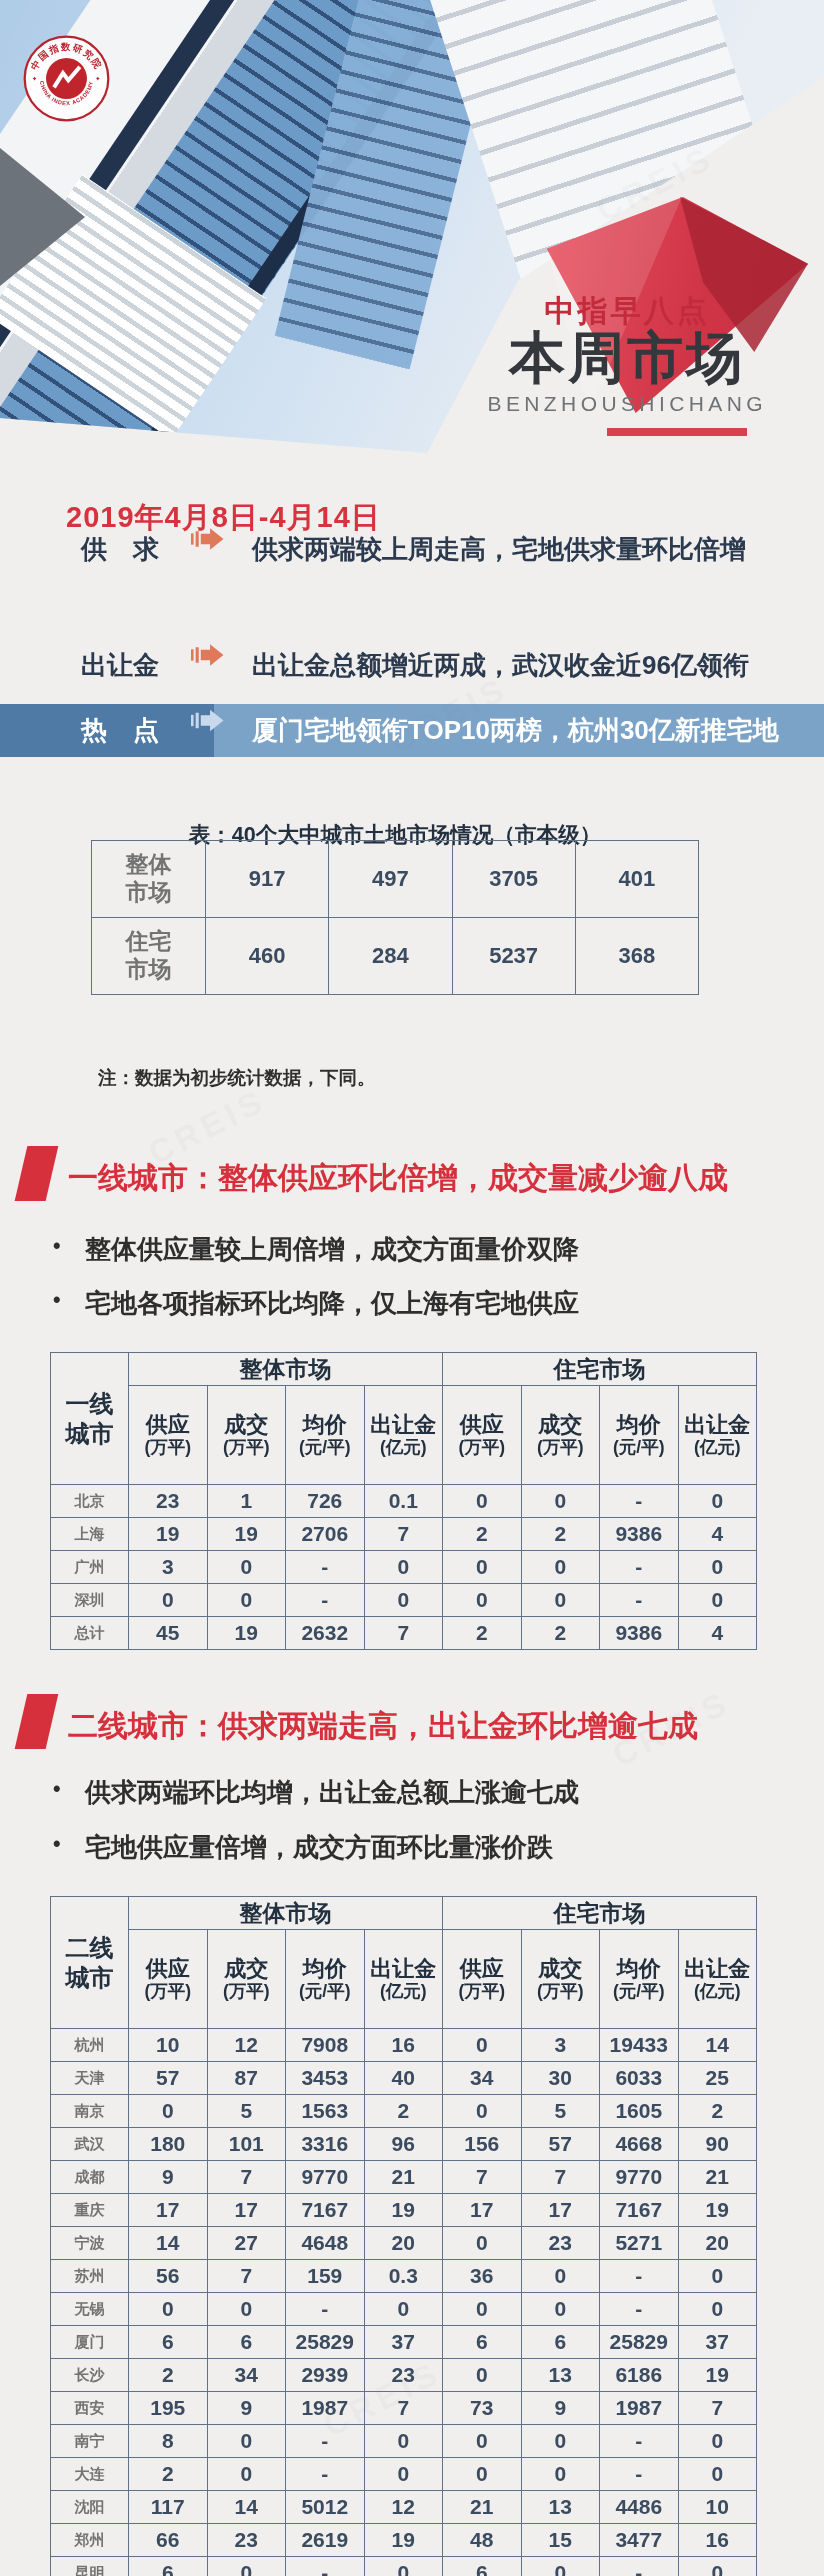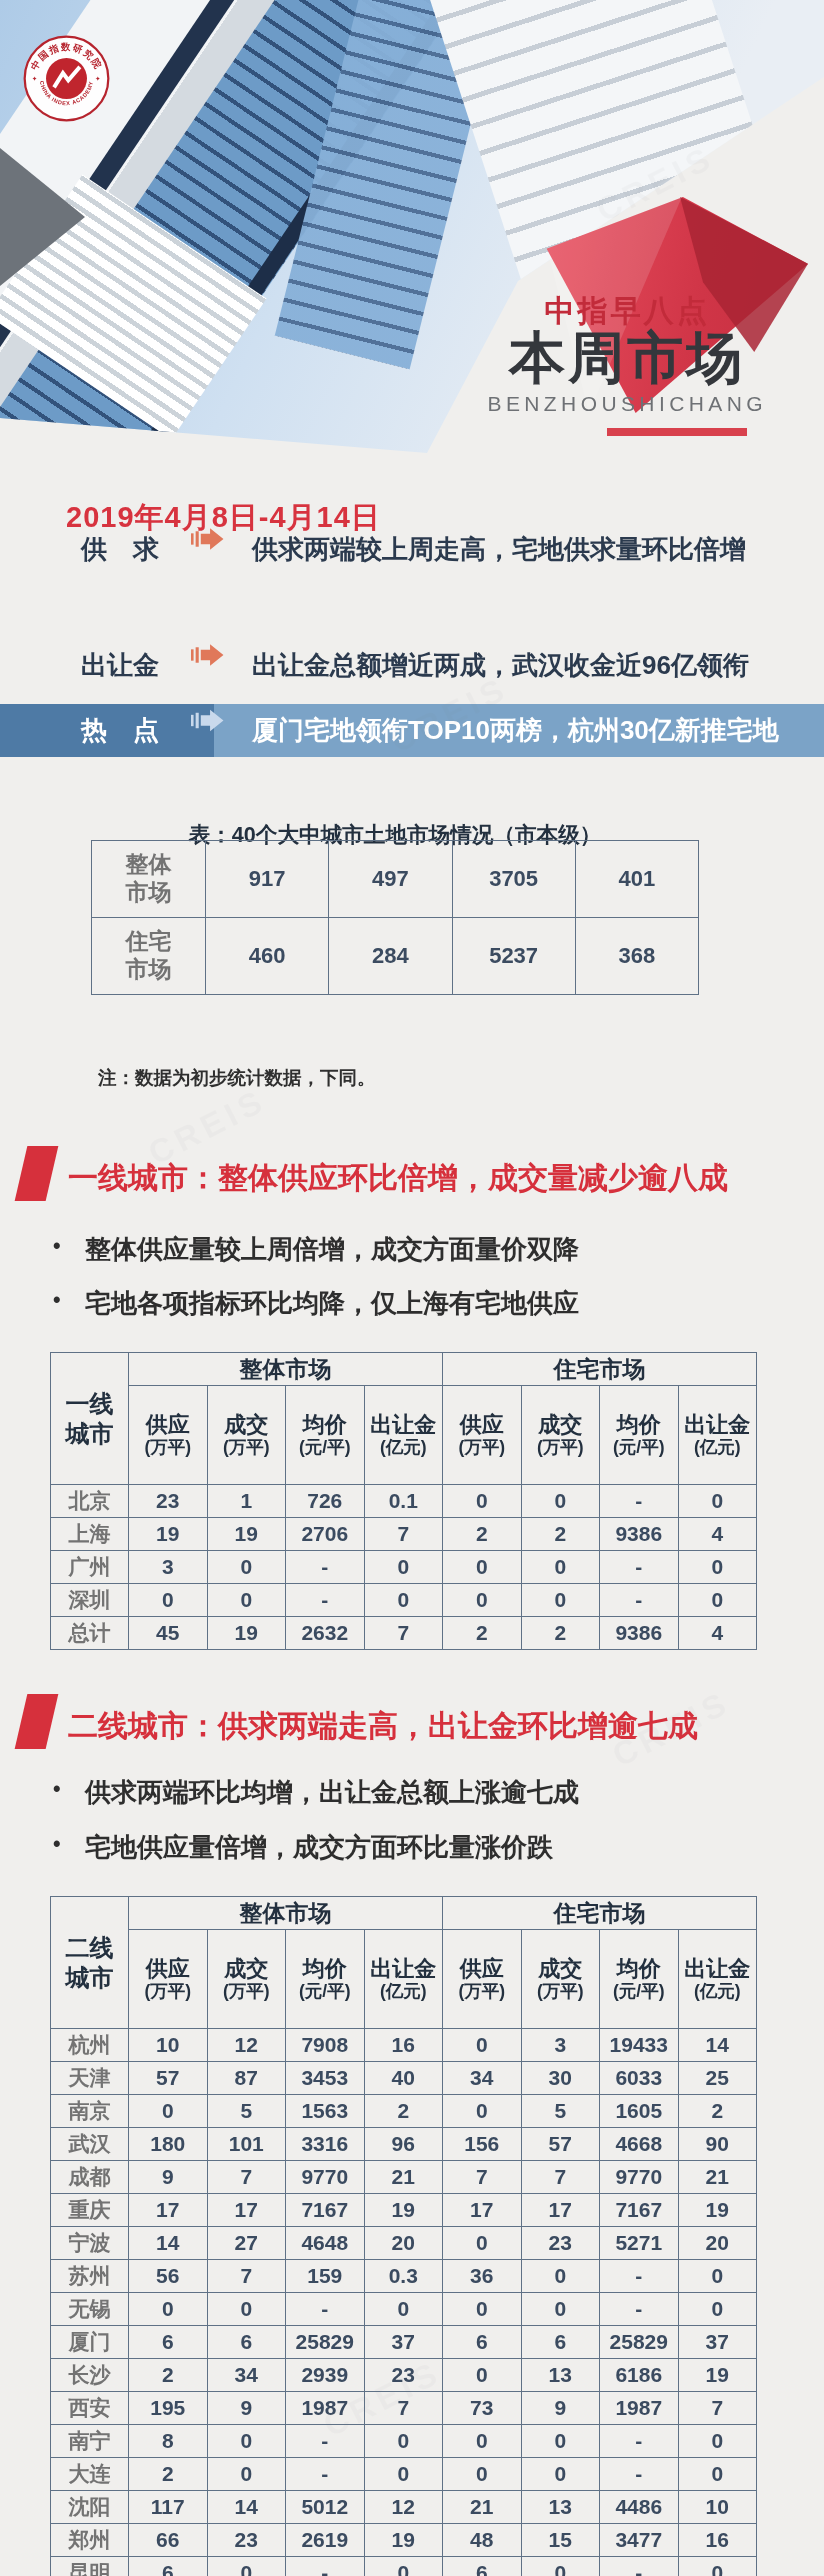--- a/index.html
+++ b/index.html
@@ -68,21 +68,21 @@
   .hdr-unit{font-size:17.5px;font-weight:800;color:#23303f;line-height:1.2;}
   .row-label{font-size:23px;font-weight:900;color:#737373;line-height:1.2;}
   .cell-val{font-size:22px;font-weight:600;color:#3b4b60;}
   #overview-wrap .h-row td{height:52px;}
   #overview-wrap .d-row td{height:76px;}
   .group-row td{height:32px;font-size:23px;font-weight:900;color:#23303f;}
   .sub-row td{height:98px;}
   .tier-row td{height:32px;}
   #tier1-wrap .tier-row td{height:32px;}
   .corner-label{font-size:24px;font-weight:900;color:#23303f;line-height:1.25;}
-  .tier-row .row-label{font-size:21px;}
+  .tier-row .row-label{font-size:15px;}
   .tier-row .cell-val{font-size:21px;}
 
   .note{position:absolute;left:98px;top:1065px;font-size:18.5px;font-weight:800;color:#2f2f2f;}
 
   
   .sec-marker{position:absolute;width:31px;height:55px;background:#d6303c;transform:skewX(-13deg);}
   .sec-title{position:absolute;left:68px;font-size:30px;font-weight:900;color:#d6303c;white-space:nowrap;}
   .bullet{position:absolute;left:85px;font-size:26px;font-weight:900;color:#2e2e2e;white-space:nowrap;}
   .bullet::before{content:"•";position:absolute;left:-32px;top:1px;font-size:21.6px;color:#2e2e2e;}
 

